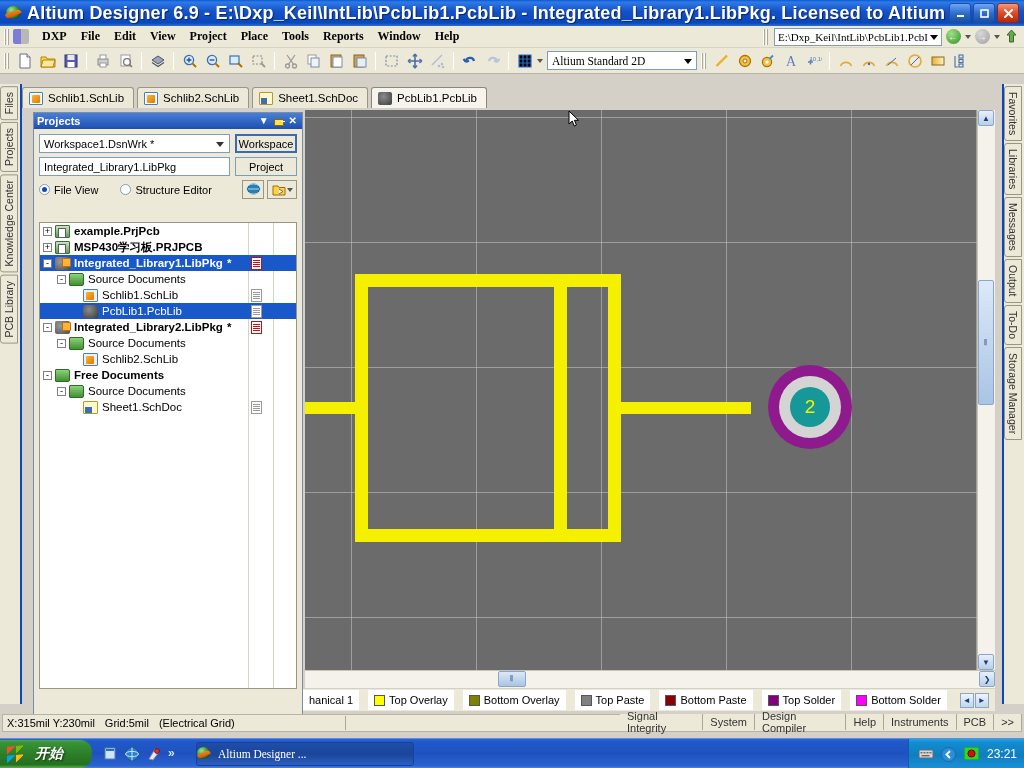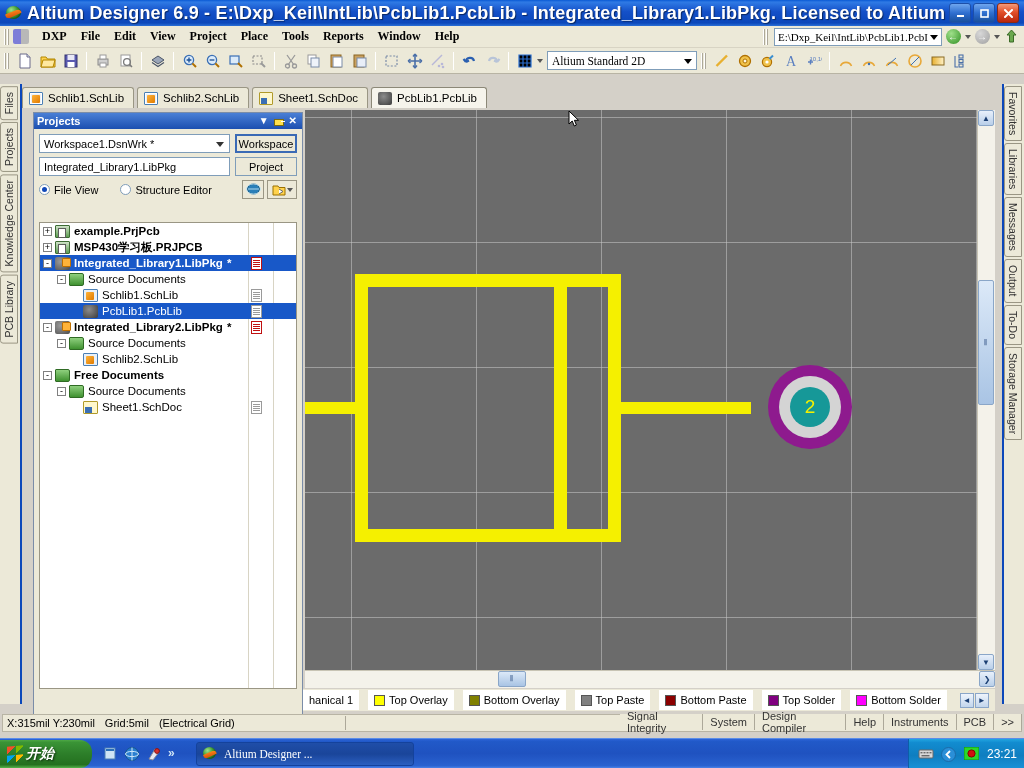--- a/index.html
+++ b/index.html
@@ -316,38 +316,38 @@
   .taskbar {
     position: absolute; left: 0; top: 738px; width: 1024px; height: 30px;
     background: linear-gradient(180deg,#2c64d8 0%,#2159c8 9%,#1f52c0 50%,#2a62d0 92%,#4a82e8 100%);
     display: flex; align-items: center;
     border-top: 1px solid #5a8ce8;
   }
   .start {
     height: 28px; width: 92px; margin: 0;
     background: linear-gradient(180deg,#4ea845 0%,#3a9436 8%,#2d7f2a 48%,#24701f 88%,#56b44b 100%);
     border-radius: 0 12px 12px 0;
-    display: flex; align-items: center; gap: 3px; padding-left: 7px;
+    display: flex; align-items: center; gap: 12px; padding-left: 7px;
     color: #fff; font-weight: bold; font-size: 14px;
     font-family: "Liberation Serif", serif; font-style: italic;
     text-shadow: 1px 1px 2px rgba(0,0,0,.6);
   }
   .flag { width: 16px; height: 16px; flex: none;
     background:
       linear-gradient(135deg, #f34f29 0 50%, transparent 50%) no-repeat 0 0/8px 8px,
       linear-gradient(135deg, #7fba00 0 50%, transparent 50%) no-repeat 9px 0/8px 8px,
       linear-gradient(135deg, #00a4ef 0 50%, transparent 50%) no-repeat 0 9px/8px 8px,
       linear-gradient(135deg, #ffb900 0 50%, transparent 50%) no-repeat 9px 9px/8px 8px;
     transform: skewY(-6deg);
   }
   .qlaunch { display:flex; align-items:center; gap:6px; padding: 0 6px 0 10px; }
   .qicon { width: 16px; height: 16px; border-radius: 2px; }
   .tasks { display: flex; gap: 3px; margin-left: 6px; }
   .taskbtn {
-    height: 24px; width: 218px; display:flex;align-items:center;gap:6px;padding-left:6px;
+    height: 24px; width: 218px; display:flex;align-items:center;gap:6px;padding-left:0;
     border-radius: 3px; color:#fff; font-size:11.5px;
     font-family:"Liberation Serif", serif;
     background: linear-gradient(180deg,#4d86e8,#2a61cc 50%,#1f55bd);
     border: 1px solid #14429c;
   }
   .taskbtn.active { background: linear-gradient(180deg,#1f4ea8,#1a459a 50%,#2b5fc0); }
   .tray {
     margin-left: auto; height: 30px; display: flex; align-items: center; gap: 8px;
     padding: 0 7px 0 9px;
     background: linear-gradient(180deg,#22a5e0 0%,#128cd0 12%,#0f7ec0 55%,#1a92d8 100%);

